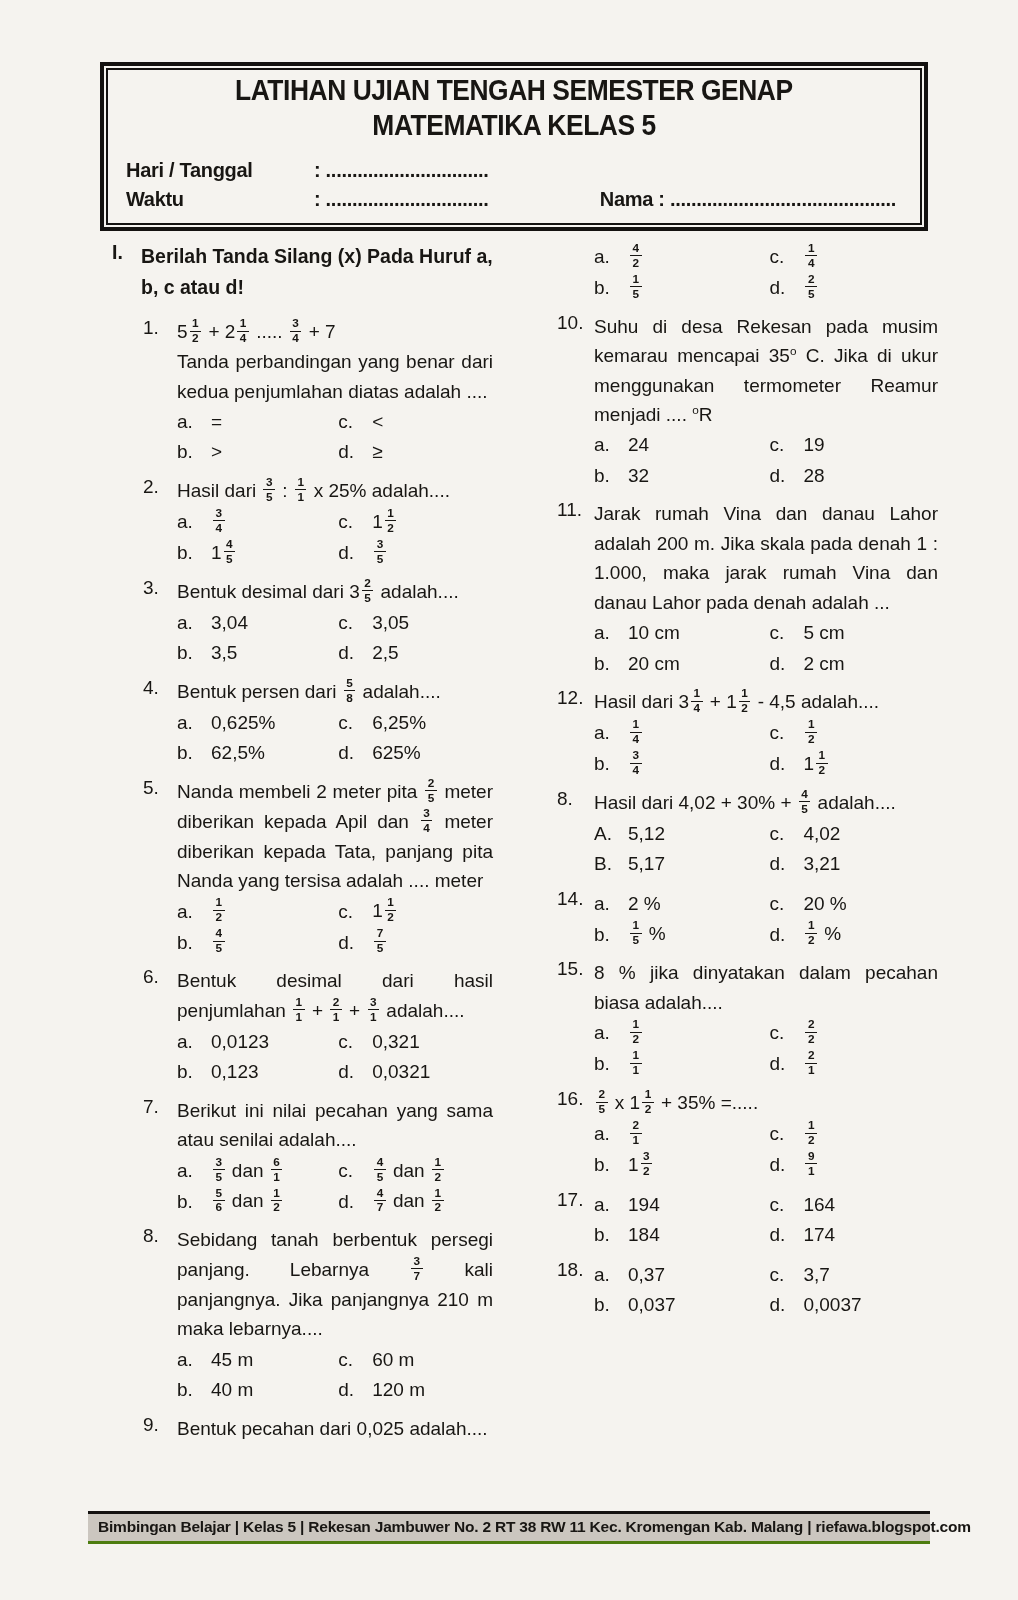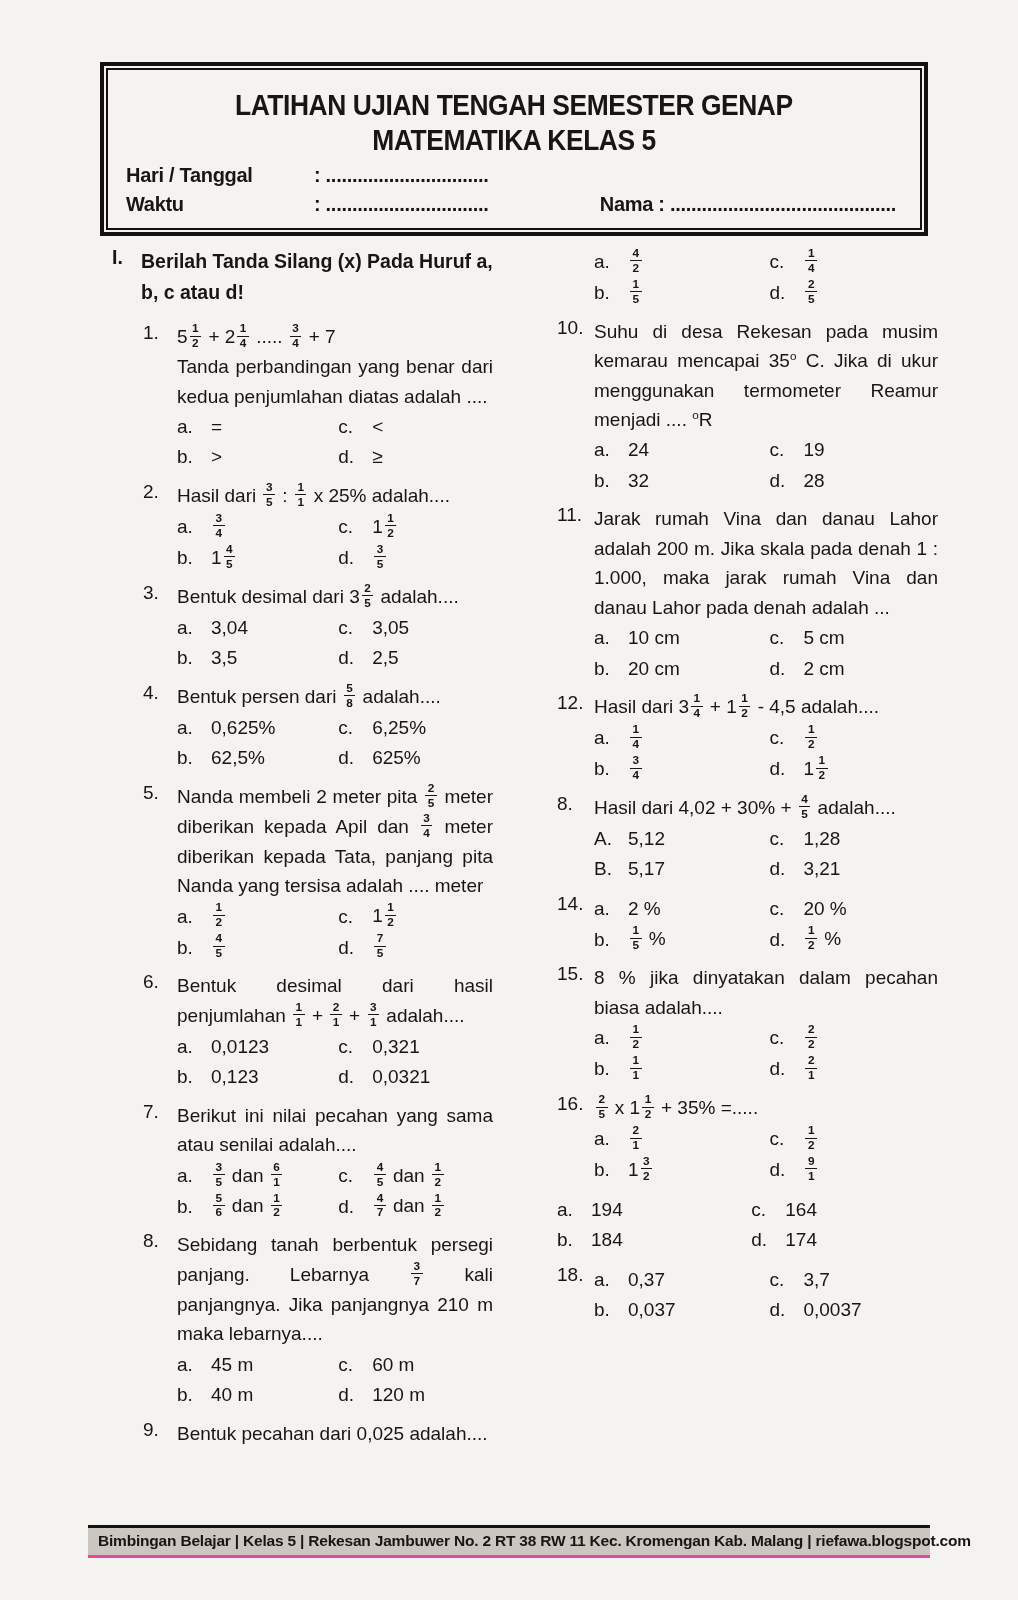--- a/index.html
+++ b/index.html
@@ -11,26 +11,26 @@
     font-size:19px;
     display:flex;
     flex-direction:column;
     overflow:hidden;
   }
   
   .header-wrap { padding:68px 96px 0 106px; }
   .header-box {
     border:2px solid #141210;
     box-shadow:0 0 0 2px #f5f3ef, 0 0 0 6px #141210;
-    padding:17px 18px 12px 18px;
+    padding:2px 18px 12px 18px;
     background:#f5f3ef;
   }
   .title { text-align:center; font-weight:700; font-size:30px; letter-spacing:-0.5px; line-height:1.18; }
   .title .tline { display:inline-block; transform:scaleX(0.88); transform-origin:center; white-space:nowrap; }
-  .hfields { margin-top:6px; font-size:20px; font-weight:600; letter-spacing:-0.3px; }
+  .hfields { margin-top:16px; font-size:20px; font-weight:600; letter-spacing:-0.3px; }
   .hrow { display:flex; margin-top:6px; }
   .hlabel { width:188px; }
   .hval { white-space:nowrap; }
   .hrow2-right { margin-left:auto; padding-right:6px; }
   
   .content { display:flex; gap:64px; padding:16px 80px 0 112px; align-items:flex-start; }
   .col { flex:1; min-width:0; }
   .section-head { display:flex; font-weight:700; font-size:19.5px; margin-bottom:14px; }
   .sec-num { width:34px; }
   .sec-text { max-width:352px; text-decoration-thickness:2px; text-underline-offset:3px; line-height:1.6; }
@@ -47,25 +47,25 @@
   .frac {
     display:inline-flex; flex-direction:column; align-items:center;
     vertical-align:middle; line-height:1.1; font-size:0.62em; font-weight:700;
     margin:0 2px; transform:translateY(-2px);
   }
   .fn { border-bottom:1.5px solid #181613; padding:0 2.5px 0.5px; }
   .fd { padding-top:0.5px; }
   sup { font-size:0.62em; vertical-align:super; line-height:0; }
   
   .footer-bar {
-    margin:auto auto 42px auto;
+    margin:auto auto 56px auto;
     width:842px;
     background:#cbc6bf;
     border-top:3px solid #141210;
-    border-bottom:3px solid #ec4899;
+    border-bottom:3px solid #4d7c0f;
     padding:4px 10px 5px 10px;
     font-size:15.5px;
     font-weight:600;
     letter-spacing:-0.2px;
     text-align:center;
     white-space:nowrap;
   }
 </style>
 </head>
 <body>
@@ -518,21 +518,21 @@
                 <span class="fn">4</span>
                 <span class="fd">5</span>
               </span> adalah....</div>
             <div class="q-options">
               <div class="opt">
                 <span class="opt-label">A.</span>
                 <span class="opt-value">5,12</span>
               </div>
               <div class="opt">
                 <span class="opt-label">c.</span>
-                <span class="opt-value">1,28</span>
+                <span class="opt-value">4,02</span>
               </div>
               <div class="opt">
                 <span class="opt-label">B.</span>
                 <span class="opt-value">5,17</span>
               </div>
               <div class="opt">
                 <span class="opt-label">d.</span>
                 <span class="opt-value">3,21</span>
               </div>
             </div>
@@ -639,20 +639,21 @@
                 <span class="opt-label">d.</span>
                 <span class="opt-value"><span class="frac">
                     <span class="fn">9</span>
                     <span class="fd">1</span>
                   </span></span>
               </div>
             </div>
           </div>
         </div>
         <div class="question">
+          <div class="q-num">17.</div>
           <div class="q-body">
             <div class="q-options">
               <div class="opt">
                 <span class="opt-label">a.</span>
                 <span class="opt-value">194</span>
               </div>
               <div class="opt">
                 <span class="opt-label">c.</span>
                 <span class="opt-value">164</span>
               </div>

